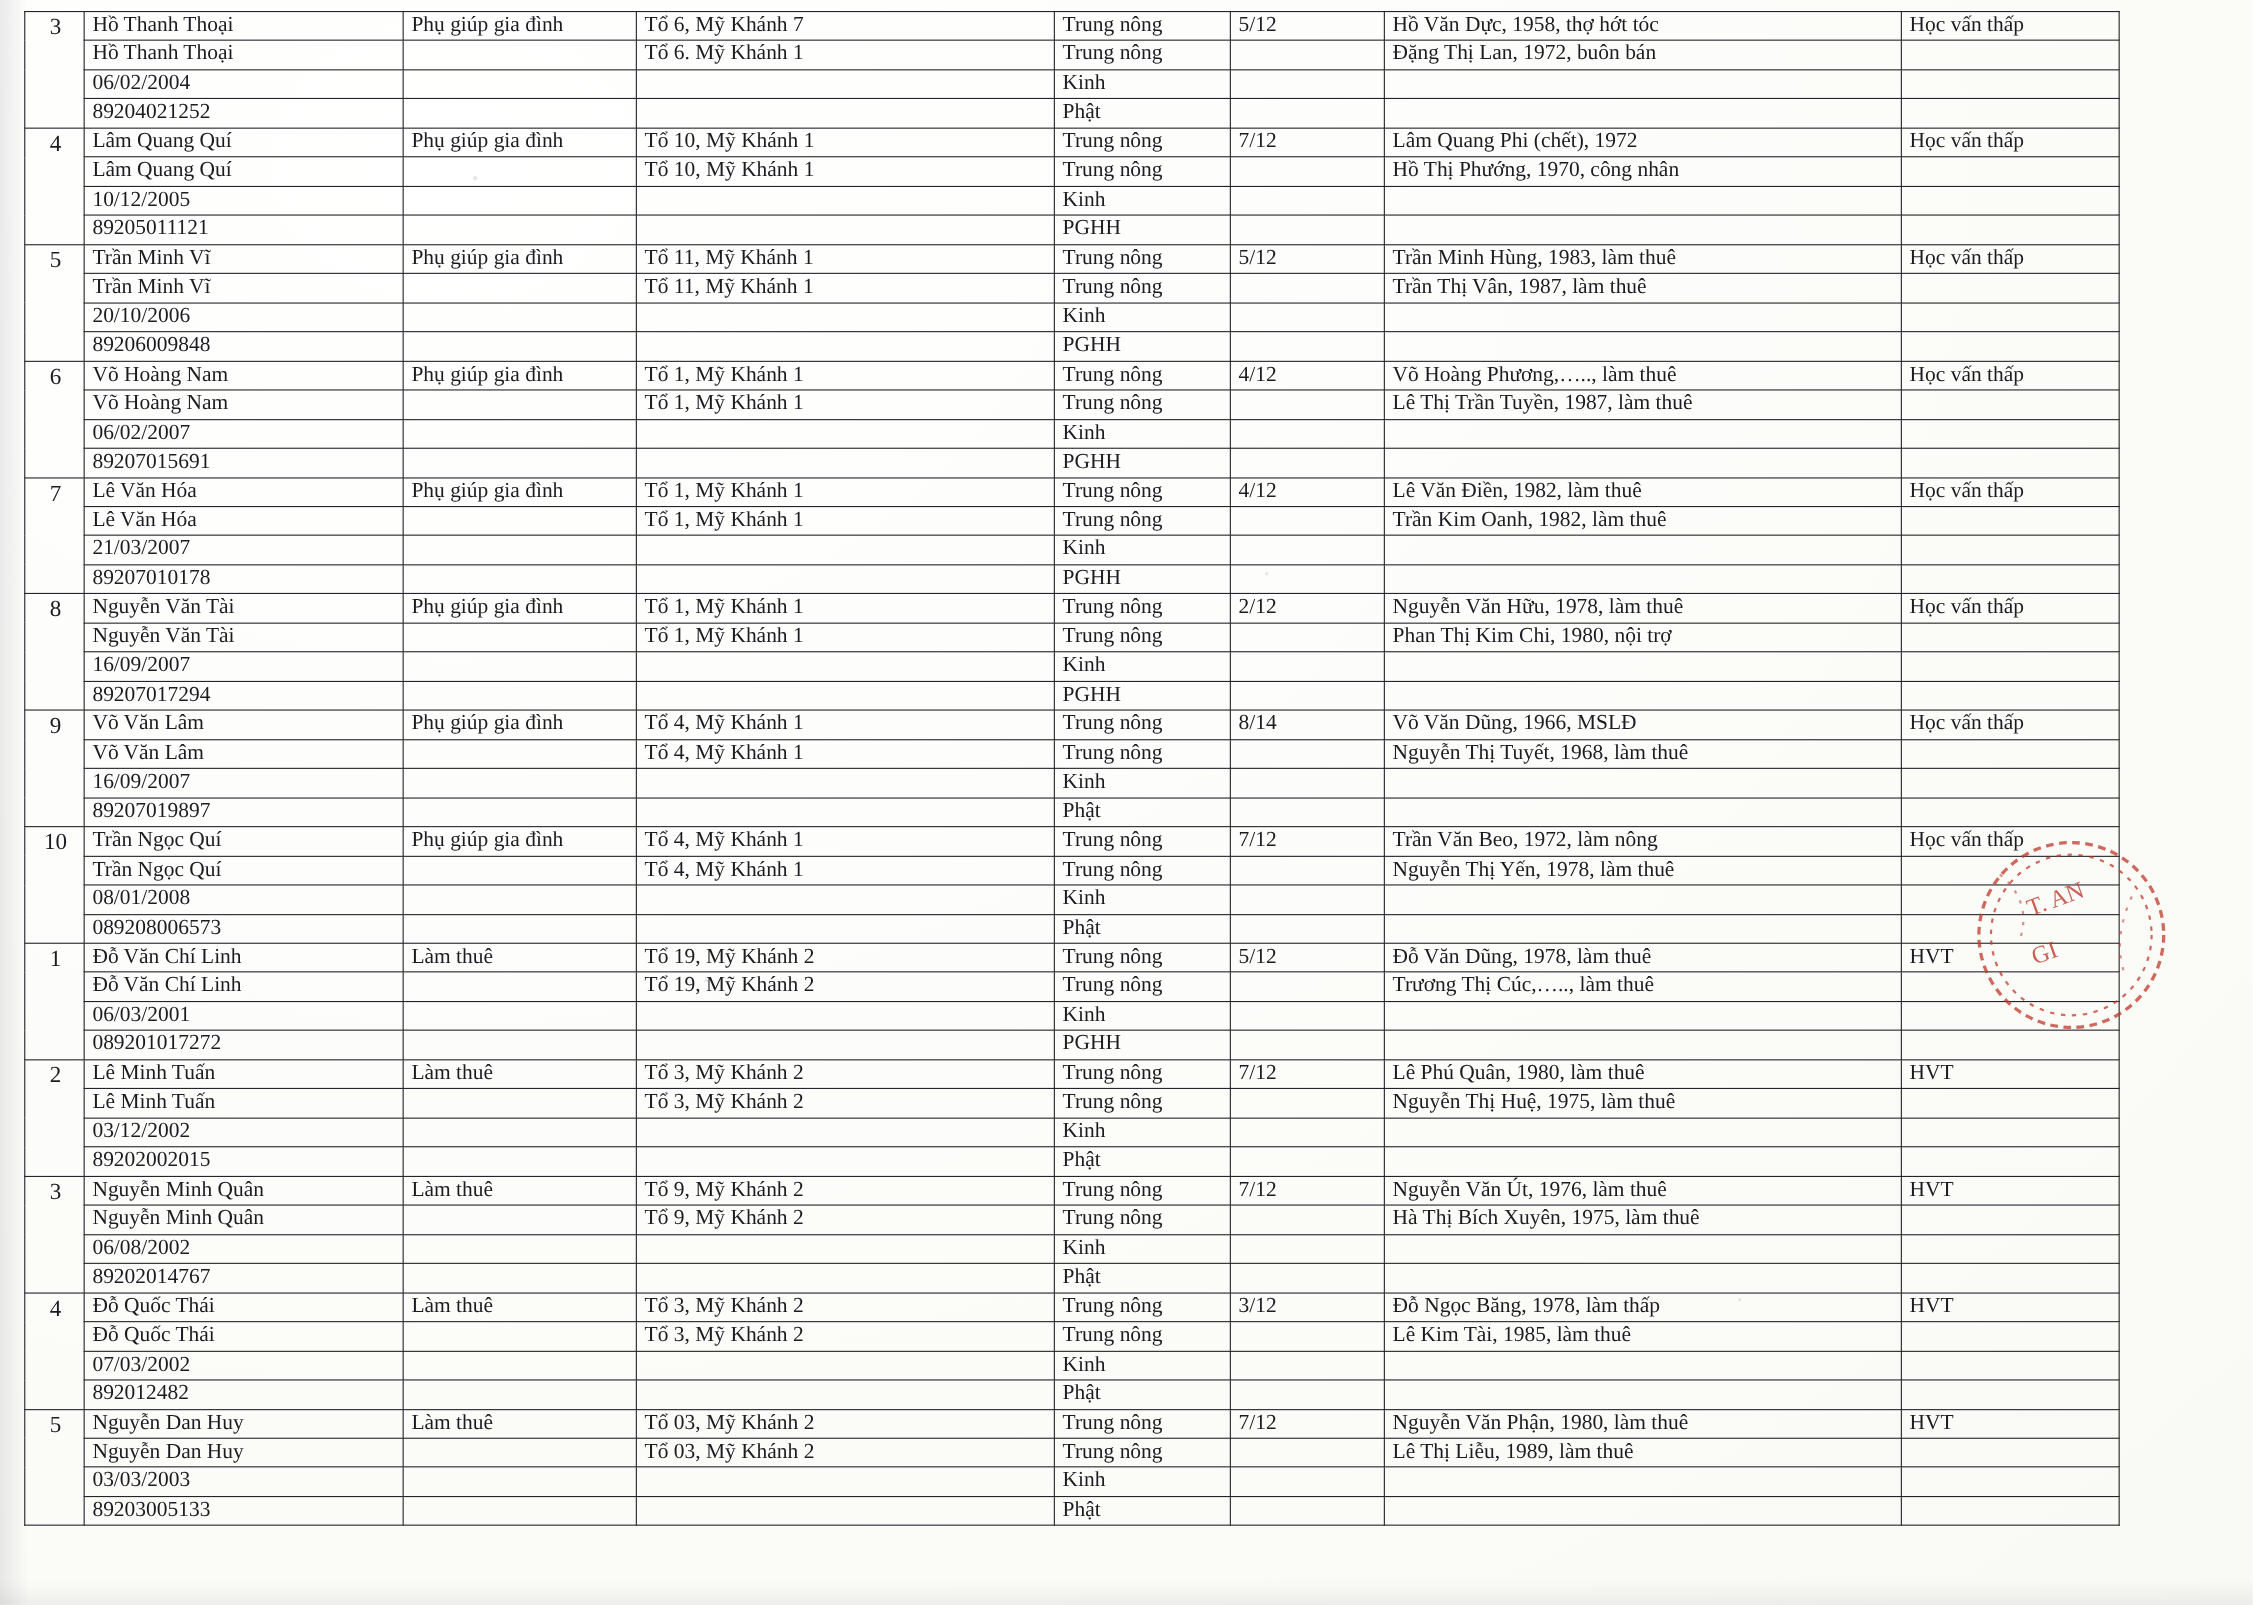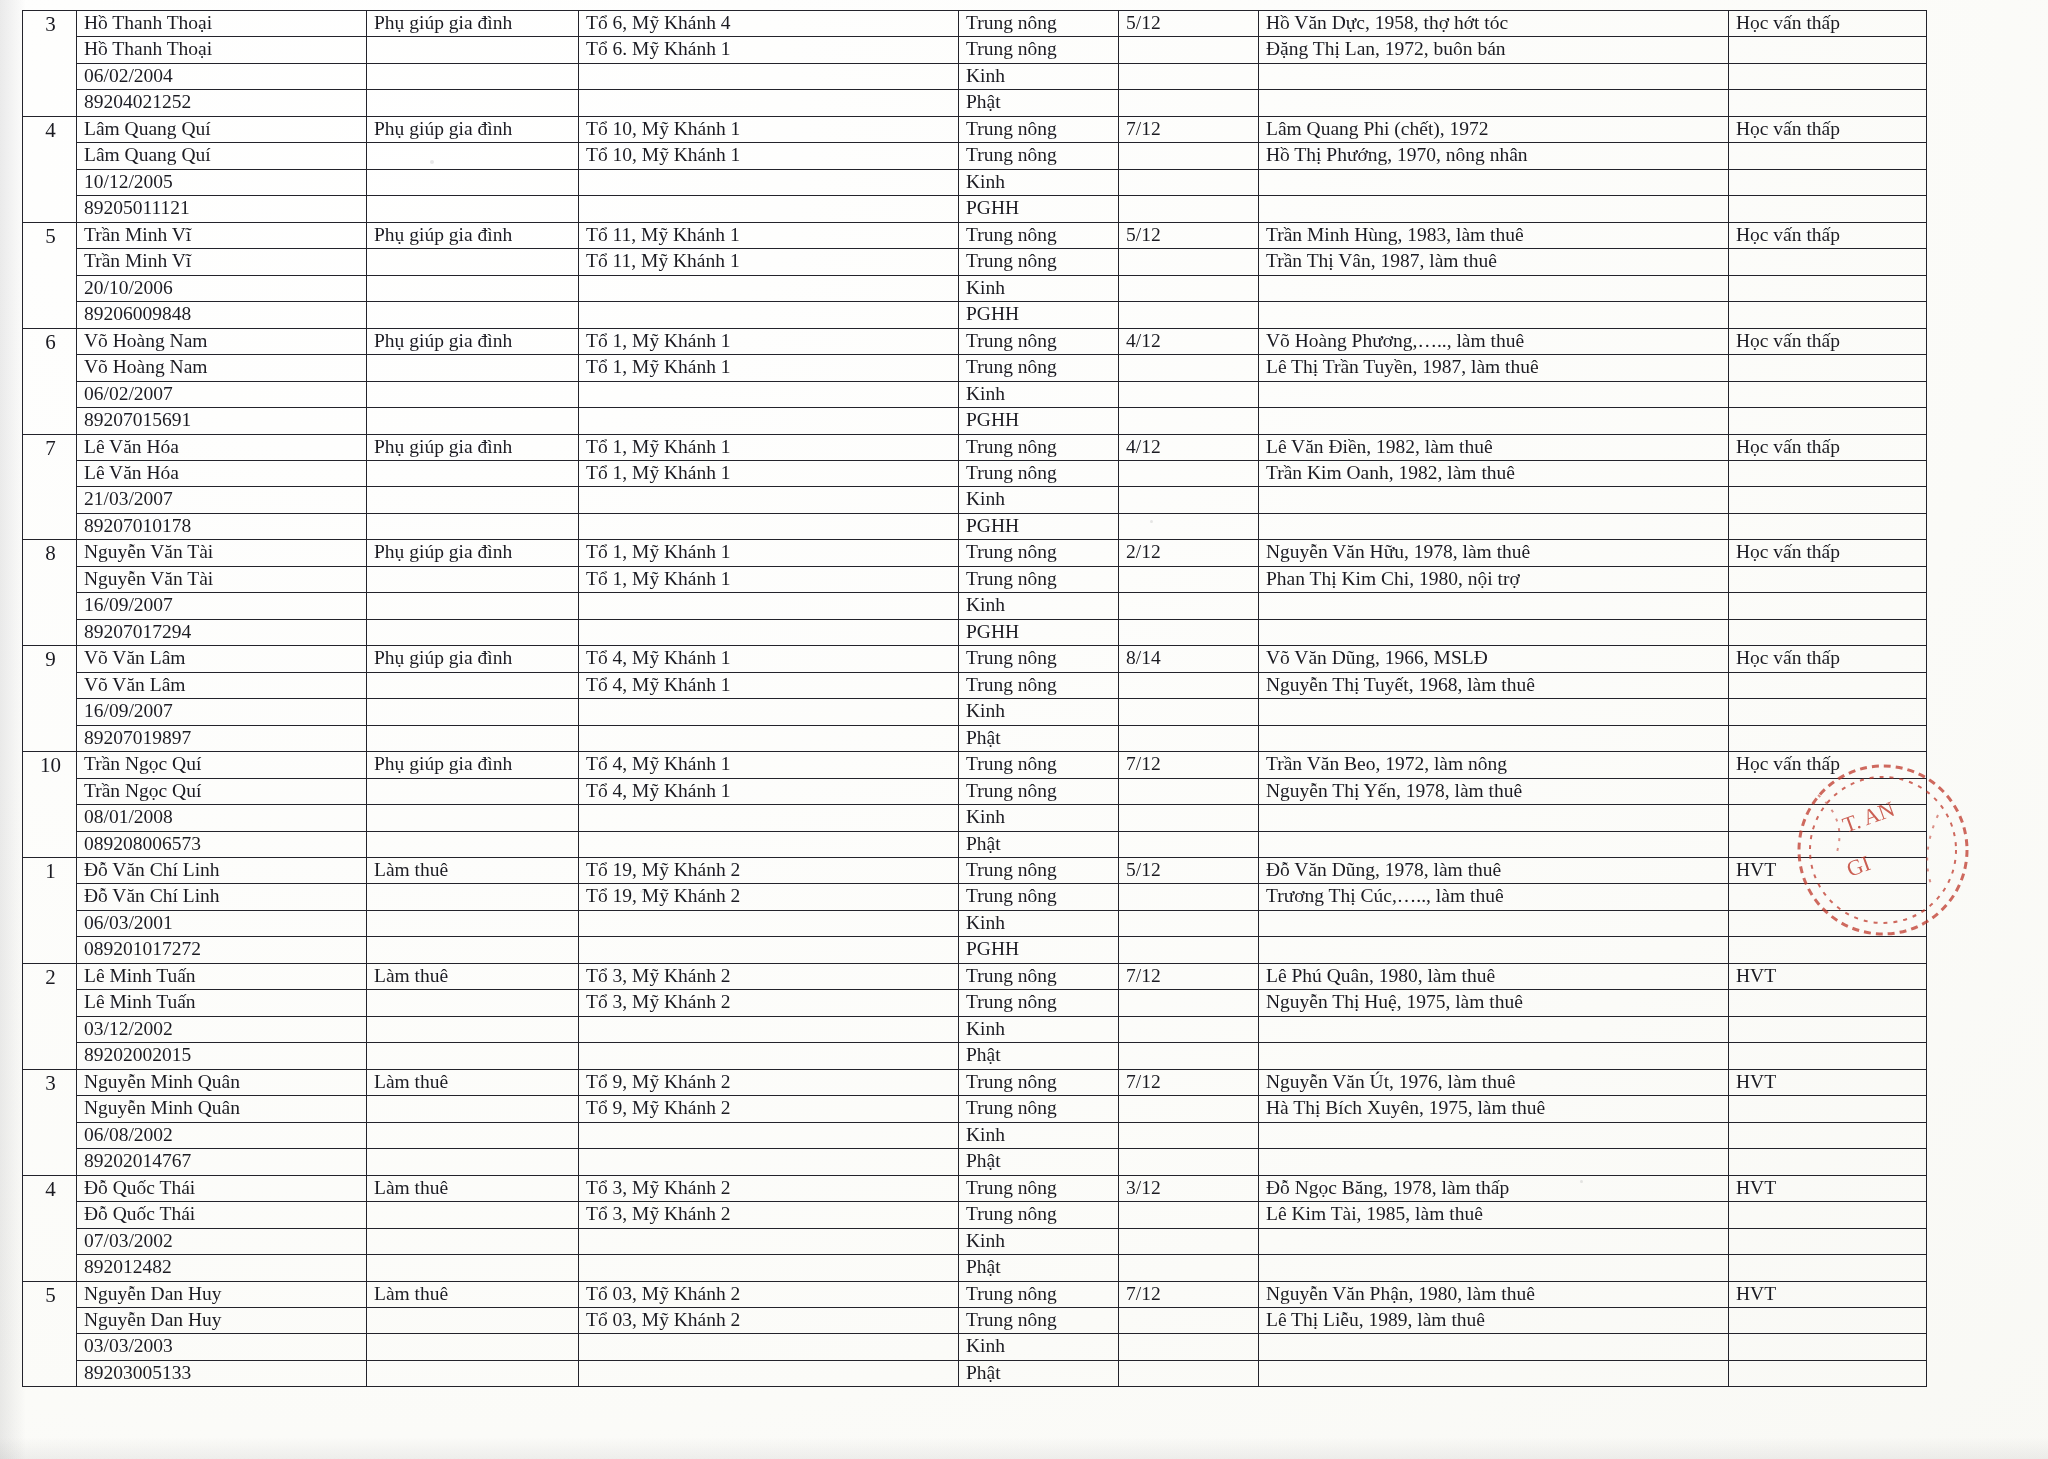--- a/index.html
+++ b/index.html
@@ -122,21 +122,21 @@
         <col class="c-class">
           <col class="c-grade">
           <col class="c-rel">
           <col class="c-edu">
       </colgroup>
       <tbody id="tbody">
           <tr>
             <td class="idx-cell grp-start grp-end" rowspan="4">3</td>
             <td class=" dash-b grp-start">Hồ Thanh Thoại</td>
             <td class=" dash-b grp-start">Phụ giúp gia đình</td>
-            <td class=" dash-b grp-start">Tổ 6, Mỹ Khánh 4</td>
+            <td class=" dash-b grp-start">Tổ 6, Mỹ Khánh 7</td>
             <td class=" dash-b grp-start">Trung nông</td>
             <td class=" grp-start">5/12</td>
             <td class=" dash-b grp-start">Hồ Văn Dực, 1958, thợ hớt tóc</td>
             <td class=" grp-start">Học vấn thấp</td>
           </tr>
           <tr>
             <td class=" dash-t dash-b">Hồ Thanh Thoại</td>
             <td class=" dash-t dash-b"></td>
             <td class=" dash-t dash-b">Tổ 6. Mỹ Khánh 1</td>
             <td class=" dash-t dash-b">Trung nông</td>
@@ -171,21 +171,21 @@
             <td class=" grp-start">7/12</td>
             <td class=" dash-b grp-start">Lâm Quang Phi (chết), 1972</td>
             <td class=" grp-start">Học vấn thấp</td>
           </tr>
           <tr>
             <td class=" dash-t dash-b">Lâm Quang Quí</td>
             <td class=" dash-t dash-b"></td>
             <td class=" dash-t dash-b">Tổ 10, Mỹ Khánh 1</td>
             <td class=" dash-t dash-b">Trung nông</td>
             <td class=""></td>
-            <td class=" dash-t dash-b">Hồ Thị Phướng, 1970, nông nhân</td>
+            <td class=" dash-t dash-b">Hồ Thị Phướng, 1970, công nhân</td>
             <td class=""></td>
           </tr>
           <tr>
             <td class=" dash-t dash-b">10/12/2005</td>
             <td class=" dash-t dash-b"></td>
             <td class=" dash-t dash-b"></td>
             <td class=" dash-t dash-b">Kinh</td>
             <td class=""></td>
             <td class=" dash-t dash-b"></td>
             <td class=""></td>

